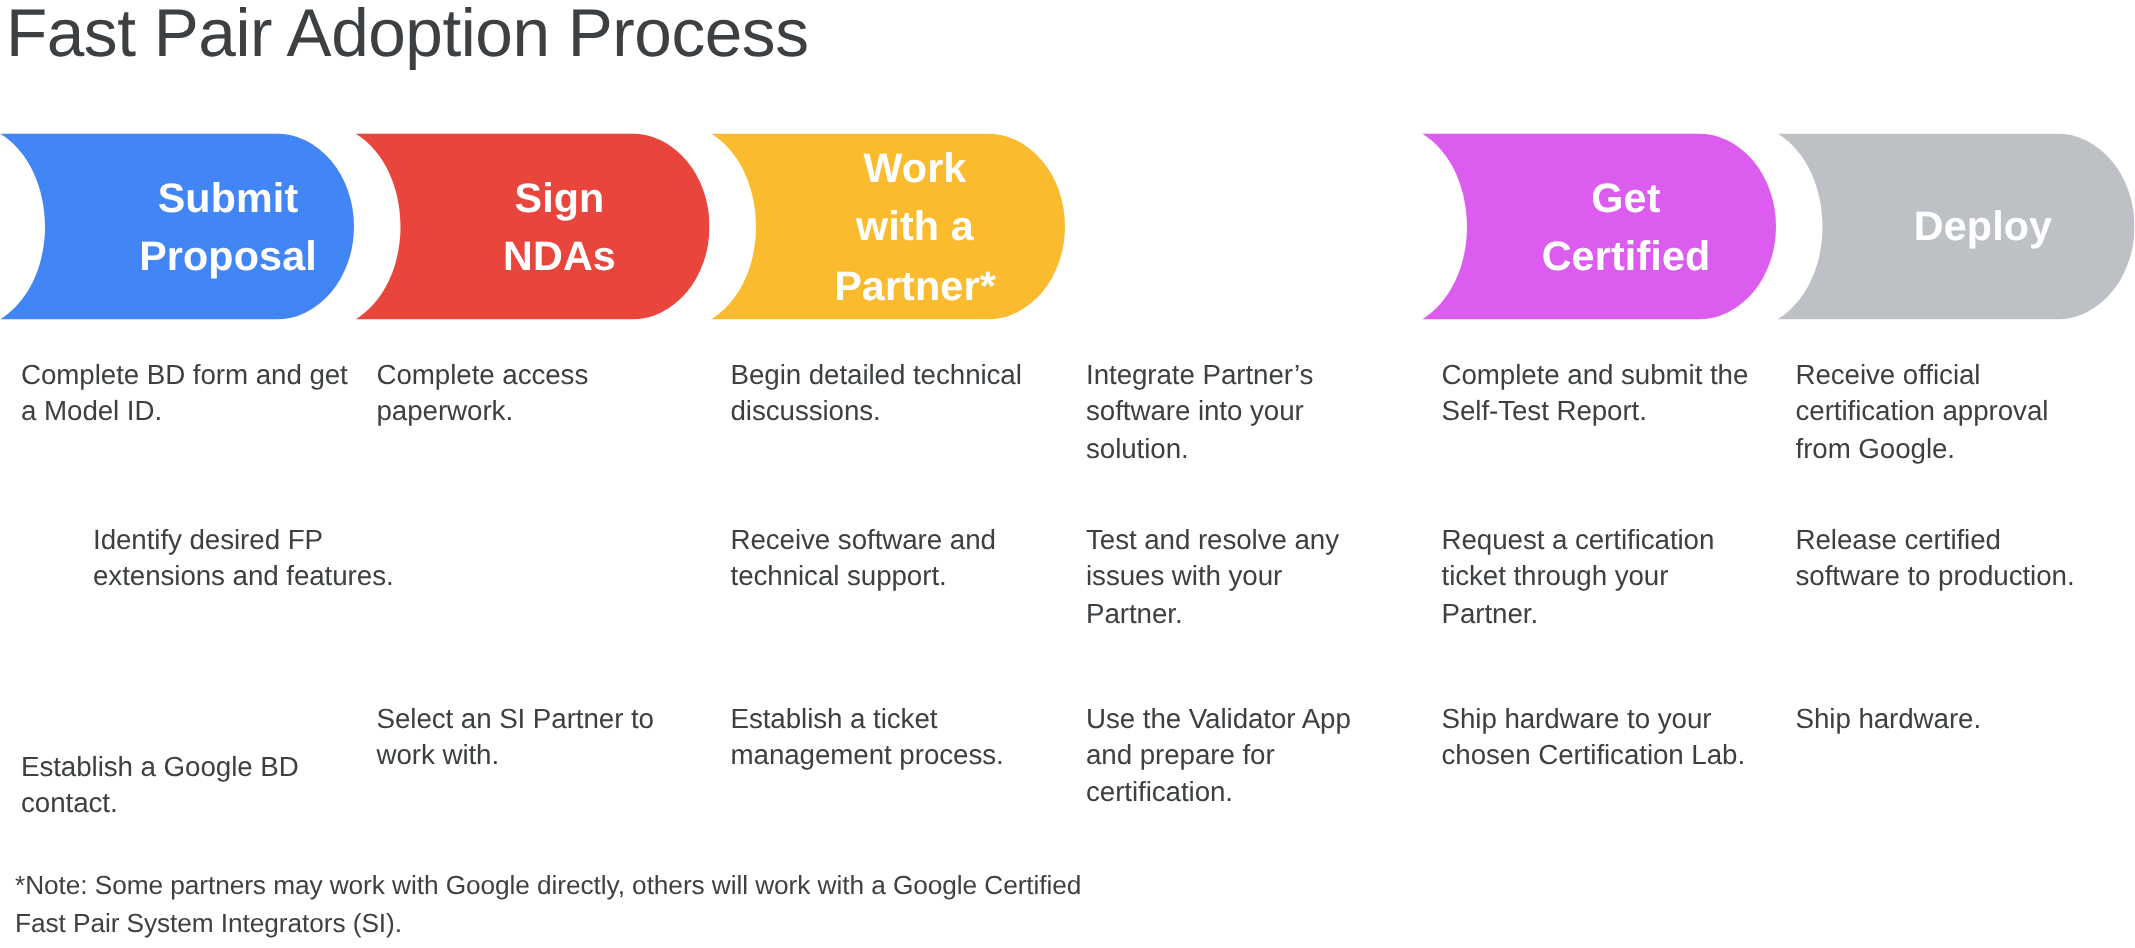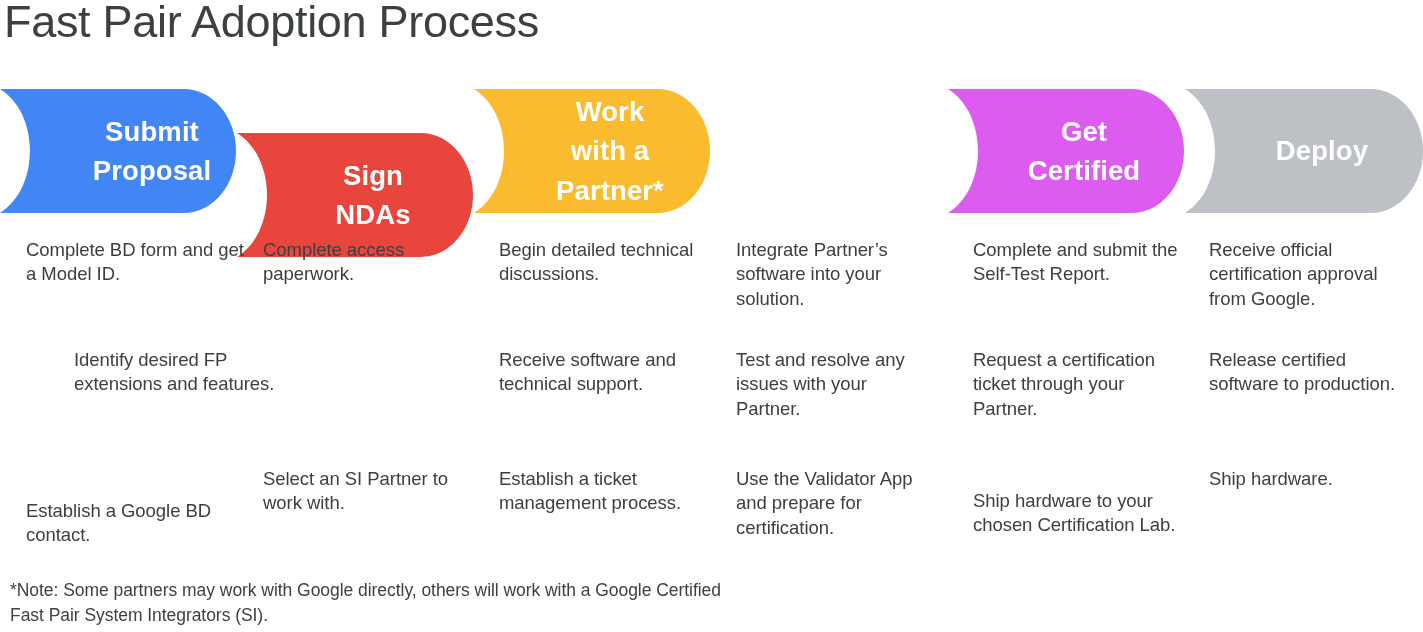--- a/index.html
+++ b/index.html
@@ -60,21 +60,21 @@
     line-height: 1.42;
     text-align: center;
     white-space: pre-line;
     padding-left: 36px;
     letter-spacing: 0.1px;
   }
 
   
   #columns {
     position: absolute;
-    left: 12px;
+    left: 0;
     top: 238px;
     width: 1368px;
     height: 305px;
     padding-left: 39px;
   }
   .col {
     position: absolute;
     top: 0;
   }
   .cell {
@@ -106,21 +106,21 @@
 <div id="page-title">Fast Pair Adoption Process</div>
 
 <div id="chevron-band">
     <div class="chevron" style="left: 0px; width: 236px; padding-left: 32px;">
       <svg class="chev-shape" viewBox="0 0 236 124" preserveAspectRatio="none" width="236" height="124">
         <path d="M 0,0 L 184,0 A 52,62 0 0 1 184,124 L 0,124 C 40,99.2 40,24.8 0,0 Z" fill="#4285f4"></path>
       </svg>
       <div class="chev-label">Submit
 Proposal</div>
     </div>
-    <div class="chevron" style="left: 237px; width: 236px; margin-top: 44px;">
+    <div class="chevron" style="left: 237px; width: 236px;">
       <svg class="chev-shape" viewBox="0 0 236 124" preserveAspectRatio="none" width="236" height="124">
         <path d="M 0,0 L 184,0 A 52,62 0 0 1 184,124 L 0,124 C 40,99.2 40,24.8 0,0 Z" fill="#e8453c"></path>
       </svg>
       <div class="chev-label">Sign
 NDAs</div>
     </div>
     <div class="chevron" style="left: 474px; width: 236px;">
       <svg class="chev-shape" viewBox="0 0 236 124" preserveAspectRatio="none" width="236" height="124">
         <path d="M 0,0 L 184,0 A 52,62 0 0 1 184,124 L 0,124 C 40,99.2 40,24.8 0,0 Z" fill="#fabc2e"></path>
       </svg>
@@ -159,21 +159,21 @@
       <div class="cell r2" style="width: 218px;">Establish a ticket management process.</div>
     </div>
     <div class="col" style="left: 724px; width: 200px; height: 305px;">
       <div class="cell r0" style="width: 200px;">Integrate Partner’s software into your solution.</div>
       <div class="cell r1" style="width: 200px;">Test and resolve any issues with your Partner.</div>
       <div class="cell r2" style="width: 200px;">Use the Validator App and prepare for certification.</div>
     </div>
     <div class="col" style="left: 961px; width: 215px; height: 305px;">
       <div class="cell r0" style="width: 215px;">Complete and submit the Self-Test Report.</div>
       <div class="cell r1" style="width: 215px;">Request a certification ticket through your Partner.</div>
-      <div class="cell r2" style="width: 215px; margin-top: 22px;">Ship hardware to your chosen Certification Lab.</div>
+      <div class="cell r2" style="width: 215px;">Ship hardware to your chosen Certification Lab.</div>
     </div>
     <div class="col" style="left: 1197px; width: 205px; height: 305px;">
       <div class="cell r0" style="width: 205px;">Receive official certification approval from Google.</div>
       <div class="cell r1" style="width: 205px;">Release certified software to production.</div>
       <div class="cell r2" style="width: 205px;">Ship hardware.</div>
     </div>
   </div>
 
 <div id="footnote">*Note: Some partners may work with Google directly, others will work with a Google Certified Fast Pair System Integrators (SI).</div>
 

